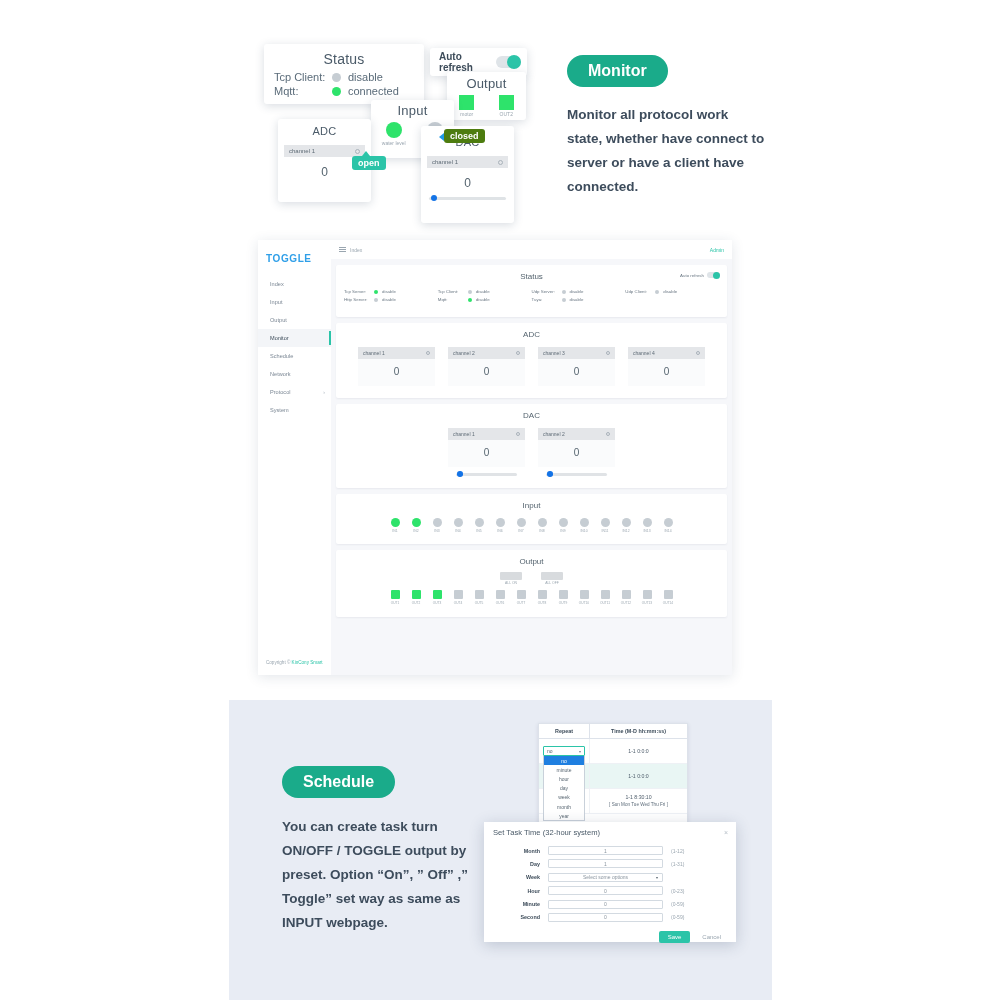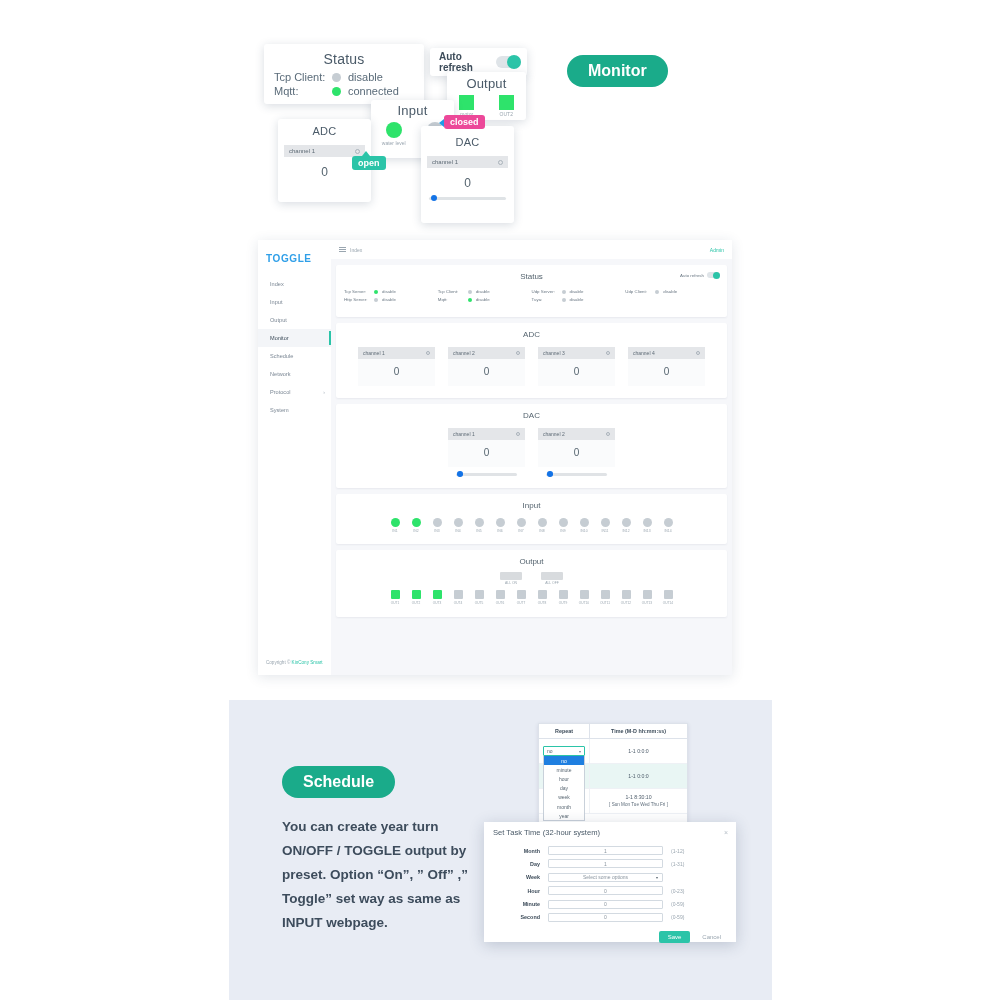--- a/index.html
+++ b/index.html
@@ -93,21 +93,21 @@
   .callout{
     position:absolute; color:#fff; font-size:9px; font-weight:bold;
     padding:2px 6px; border-radius:3px;
   }
   #callout-open{ left:352px; top:156px; background:#2bc4a8; }
   #callout-open:after{
     content:""; position:absolute; left:10px; top:-5px;
     border-left:4px solid transparent; border-right:4px solid transparent;
     border-bottom:5px solid #2bc4a8;
   }
-  #callout-closed{ left:444px; top:115px; background:#ec4899; }
+  #callout-closed{ left:444px; top:129px; background:#4d7c0f; }
   #callout-closed:after{
     content:""; position:absolute; left:-5px; top:4px;
     border-top:4px solid transparent; border-bottom:4px solid transparent;
     border-right:5px solid #1f9ae6;
   }
 
   
   #monitor-block{ position:absolute; left:567px; top:55px; width:200px; }
   .pill{
     display:inline-block; background:#1aab8a; color:#fff;
@@ -338,20 +338,21 @@
     </div>
     <div class="chan-val">0</div>
     <div class="dac-slider"></div>
   </div>
 
   <div class="callout" id="callout-open">open</div>
   <div class="callout" id="callout-closed">closed</div>
 
   <div id="monitor-block">
     <div class="pill">Monitor</div>
+    <div class="desc">Monitor all protocol work state, whether have connect to server or have a client have connected.</div>
   </div>
 </div>
 
 <div id="dash">
 
   <div id="dash-side">
     <div id="brand">TOGGLE</div>
 
     <div class="nav-item">
       <span>Index</span>
@@ -646,21 +647,21 @@
           </div>
         </div>
     </div>
   </div>
 </div>
 
 <div id="band"></div>
 
 <div id="sched-text">
   <div class="pill">Schedule</div>
-  <div class="desc">You can create year turn ON/OFF / TOGGLE output by preset. Option “On”, ” Off” ,” Toggle” set way as same as INPUT webpage.</div>
+  <div class="desc">You can create task turn ON/OFF / TOGGLE output by preset. Option “On”, ” Off” ,” Toggle” set way as same as INPUT webpage.</div>
 </div>
 
 <div id="sched-table">
   <div class="tbl-head">
     <div class="th th-repeat">Repeat</div>
     <div class="th th-time">Time (M-D hh:mm:ss)</div>
   </div>
   <div class="tbl-row">
     <div class="td-repeat"></div>
     <div class="td-time">

